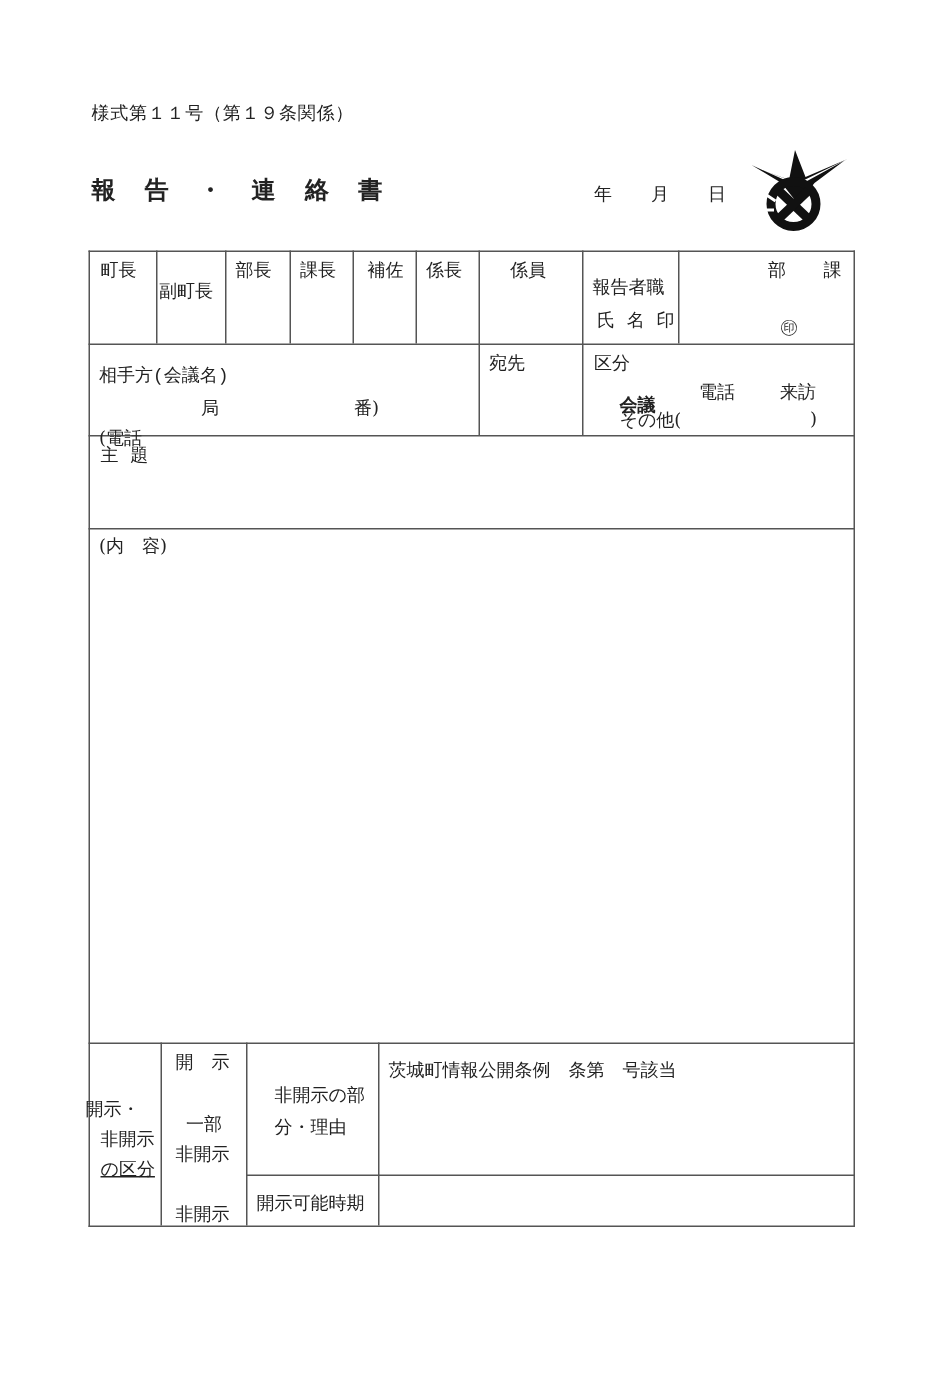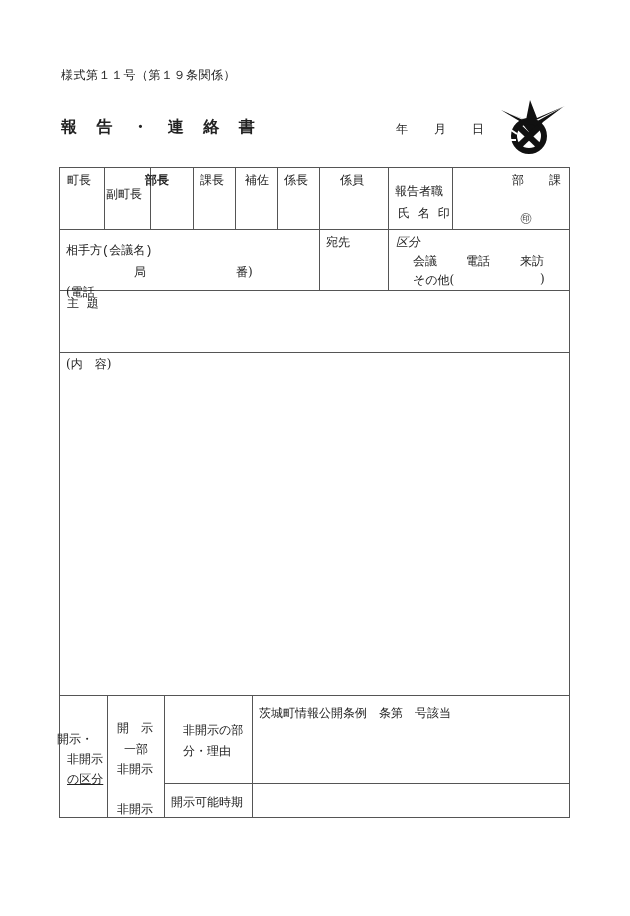--- a/index.html
+++ b/index.html
@@ -58,51 +58,51 @@
 <div class="line v" style="left:319px; top:167px; height:123px;"></div>
 <div class="line v" style="left:388px; top:167px; height:123px;"></div>
 <div class="line v" style="left:452px; top:167px; height:62px;"></div>
 
 <div class="line v" style="left:107px; top:695px; height:122px;"></div>
 <div class="line v" style="left:164px; top:695px; height:122px;"></div>
 <div class="line v" style="left:252px; top:695px; height:122px;"></div>
 
 <div class="cell-text" style="left:67px; top:172px;">町長</div>
 <div class="cell-text" style="left:106px; top:186px;">副町長</div>
-<div class="cell-text" style="left:145px; top:172px;font-weight:bold;">部長</div>
+<div class="cell-text" style="left:157px; top:172px;">部長</div>
 <div class="cell-text" style="left:200px; top:172px;">課長</div>
 <div class="cell-text" style="left:245px; top:172px;">補佐</div>
 <div class="cell-text" style="left:284px; top:172px;">係長</div>
 <div class="cell-text" style="left:340px; top:172px;">係員</div>
 <div class="cell-text" style="left:395px; top:183px;">報告者職</div>
 <div class="cell-text" style="left:398px; top:205px; letter-spacing:2px;">氏 名 印</div>
 <div class="cell-text" style="left:512px; top:172px;">部</div>
 <div class="cell-text" style="left:549px; top:172px;">課</div>
 <div class="cell-text" style="left:520px; top:210px;">㊞</div>
 
 <div class="cell-text" style="left:66px; top:242px;font-family:Liberation Mono, monospace;">相手方(会議名)</div>
 <div class="cell-text" style="left:66px; top:264px;margin-top:20px;">(電話</div>
 <div class="cell-text" style="left:134px; top:264px;">局</div>
 <div class="cell-text" style="left:236px; top:264px;">番)</div>
 <div class="cell-text" style="left:326px; top:234px;">宛先</div>
-<div class="cell-text" style="left:396px; top:234px;font-style:italic;">区分</div>
-<div class="cell-text" style="left:413px; top:253px;">会議</div>
+<div class="cell-text" style="left:396px; top:234px;">区分</div>
+<div class="cell-text" style="left:413px; top:262px;font-weight:bold;">会議</div>
 <div class="cell-text" style="left:466px; top:253px;">電話</div>
 <div class="cell-text" style="left:520px; top:253px;">来訪</div>
 <div class="cell-text" style="left:413px; top:272px;">その他(</div>
 <div class="cell-text" style="left:540px; top:272px;">)</div>
 
 <div class="cell-text" style="left:67px; top:295px; letter-spacing:2px;">主 題</div>
 
 <div class="cell-text" style="left:66px; top:356px;">(内　容)</div>
 
 <div class="cell-text" style="left:57px; top:731px;">開示・</div>
 <div class="cell-text" style="left:67px; top:751px;">非開示</div>
 <div class="cell-text" style="left:67px; top:771px;text-decoration:underline;">の区分</div>
-<div class="cell-text" style="left:117px; top:700px;margin-top:20px;">開　示</div>
+<div class="cell-text" style="left:117px; top:700px;">開　示</div>
 <div class="cell-text" style="left:124px; top:741px;">一部</div>
 <div class="cell-text" style="left:117px; top:761px;">非開示</div>
 <div class="cell-text" style="left:117px; top:801px;">非開示</div>
 <div class="cell-text" style="left:183px; top:722px;">非開示の部</div>
 <div class="cell-text" style="left:183px; top:743px;font-family:Liberation Serif, serif;">分・理由</div>
 <div class="cell-text" style="left:259px; top:705px;">茨城町情報公開条例　条第　号該当</div>
 <div class="cell-text" style="left:171px; top:794px;">開示可能時期</div>
 <div class="cell-text" style="left:259px; top:794px;"></div>
 
 </body></html>

